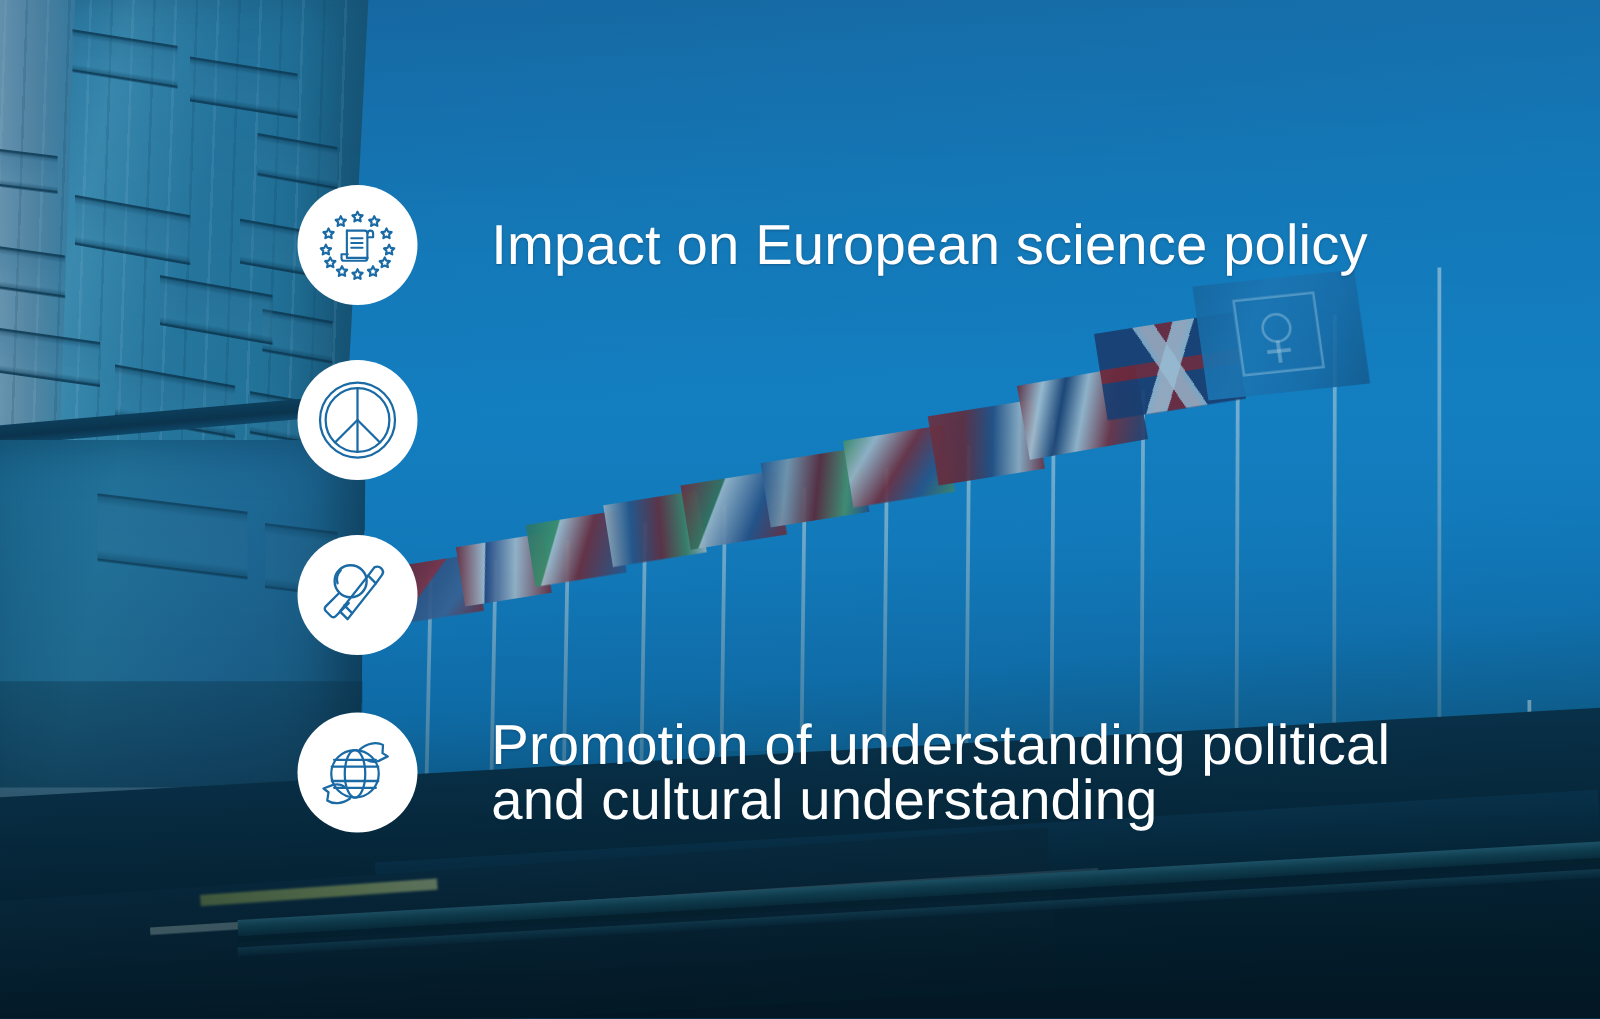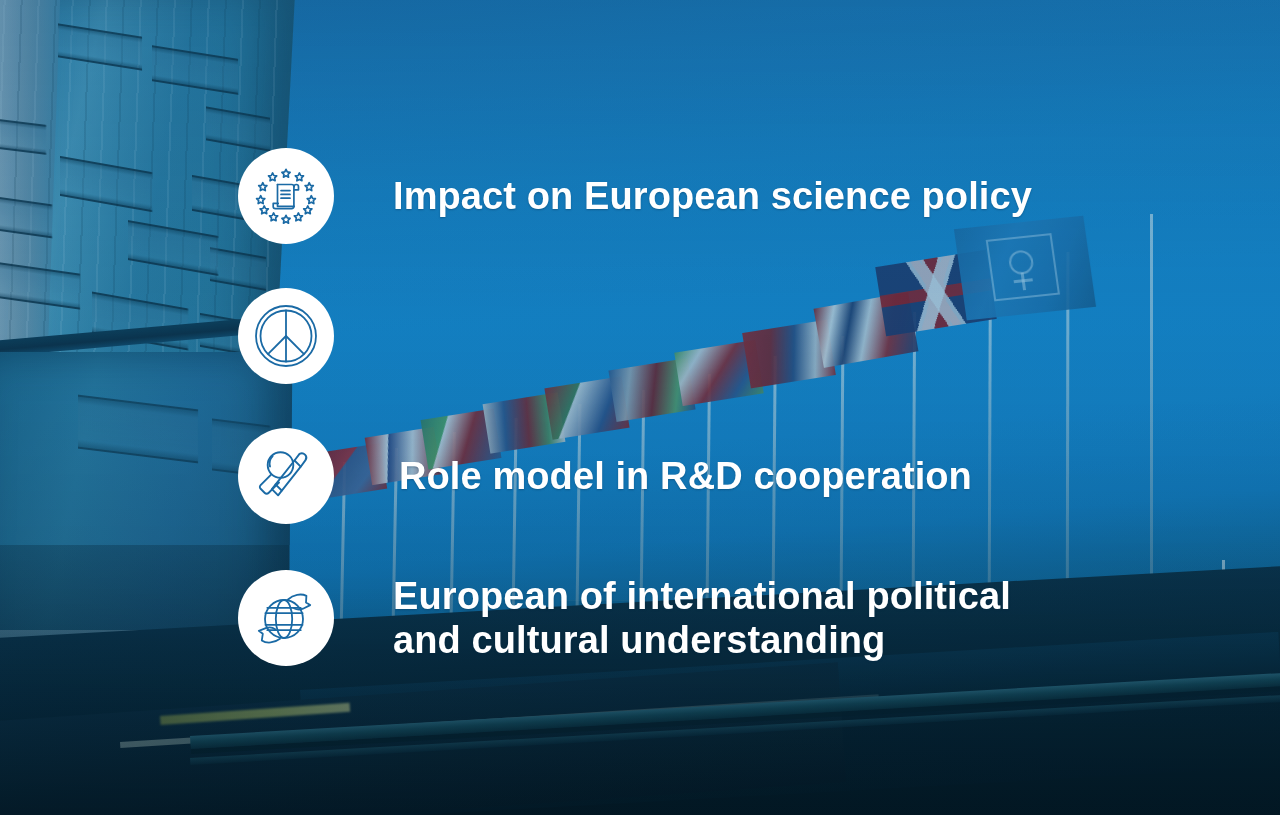--- a/index.html
+++ b/index.html
@@ -200,24 +200,24 @@
   .badge{
     width:96px; height:96px; border-radius:50%;
     background:#fff;
     display:flex; align-items:center; justify-content:center;
     flex:0 0 96px;
   }
   .badge svg{ display:block; }
 
   .row-text{
     color:#ffffff;
-    font-size:38px;
+    font-size:45px;
     line-height:44px;
     letter-spacing:.1px;
-    font-weight:700;
+    font-weight:400;
     white-space:pre-line;
     text-shadow:0 1px 2px rgba(0,40,70,.35);
   }
 
   #r1 { left:238px; top:148px; }
   #r1 .row-text{ margin-left:59px; }
   #r2 { left:238px; top:288px; }
   #r2 .row-text{ margin-left:59px; }
   #r3 { left:238px; top:428px; }
   #r3 .row-text{ margin-left:65px; }
@@ -381,34 +381,33 @@
 
           <circle cx="30.5" cy="25" r="12.8"></circle>
           <path d="M22.6 16.2a11 11 0 0 0-2.6 10.4"></path>
           <path d="M21.1 34.6L10.6 45.1a2.6 2.6 0 0 0 0 3.7l4.2 4.2a2.6 2.6 0 0 0 3.7 0l10.5-10.5"></path>
 
           <path d="M49.5 13.9l-5.0 6.6 -22.6 28.6 6.2 6.2 22.6-28.6 4.8-6.6c1.2-1.7 1.0-3.9-.5-5.4s-3.7-1.6-5.5-.8z"></path>
           <path d="M44.5 20.5l6.2 6.2"></path>
           <path d="M25.5 44.3l6.2 6.2"></path>
         </svg>
       </div>
-      <div class="row-text">Role model in R&amp;D cooperation</div>
     </div>
 
     <div class="row" id="r4">
       <div class="badge">
         <svg width="74" height="74" viewBox="0 0 74 74" fill="none" stroke="#1a6aa5" stroke-width="1.8" stroke-linejoin="round" stroke-linecap="round">
 
           <circle cx="35" cy="38" r="19"></circle>
           <ellipse cx="35" cy="38" rx="8.2" ry="19"></ellipse>
           <path d="M16.4 32.2h37.2M16.4 43.8h37.2M18.3 26.8h33.4M18.3 49.2h33.4"></path>
 
           <path d="M39 18.5c5.2-4.8 13-6.4 18.4-3.6l-.4 6.6 4.2 2.6-7.2 3.6c-3.1 1.2-6.4 1.0-9.0-.5"></path>
 
           <path d="M31 57.8c-5.6 4.2-13.4 5.0-18.2 1.6l1.0-6.6-4.0-3.0 7.6-2.9c3.2-.9 6.4-.4 8.8 1.3"></path>
         </svg>
       </div>
-      <div class="row-text">European of international political
+      <div class="row-text">Promotion of understanding political
 and cultural understanding</div>
     </div>
 
   </div>
 </div>
 
 </body></html>

